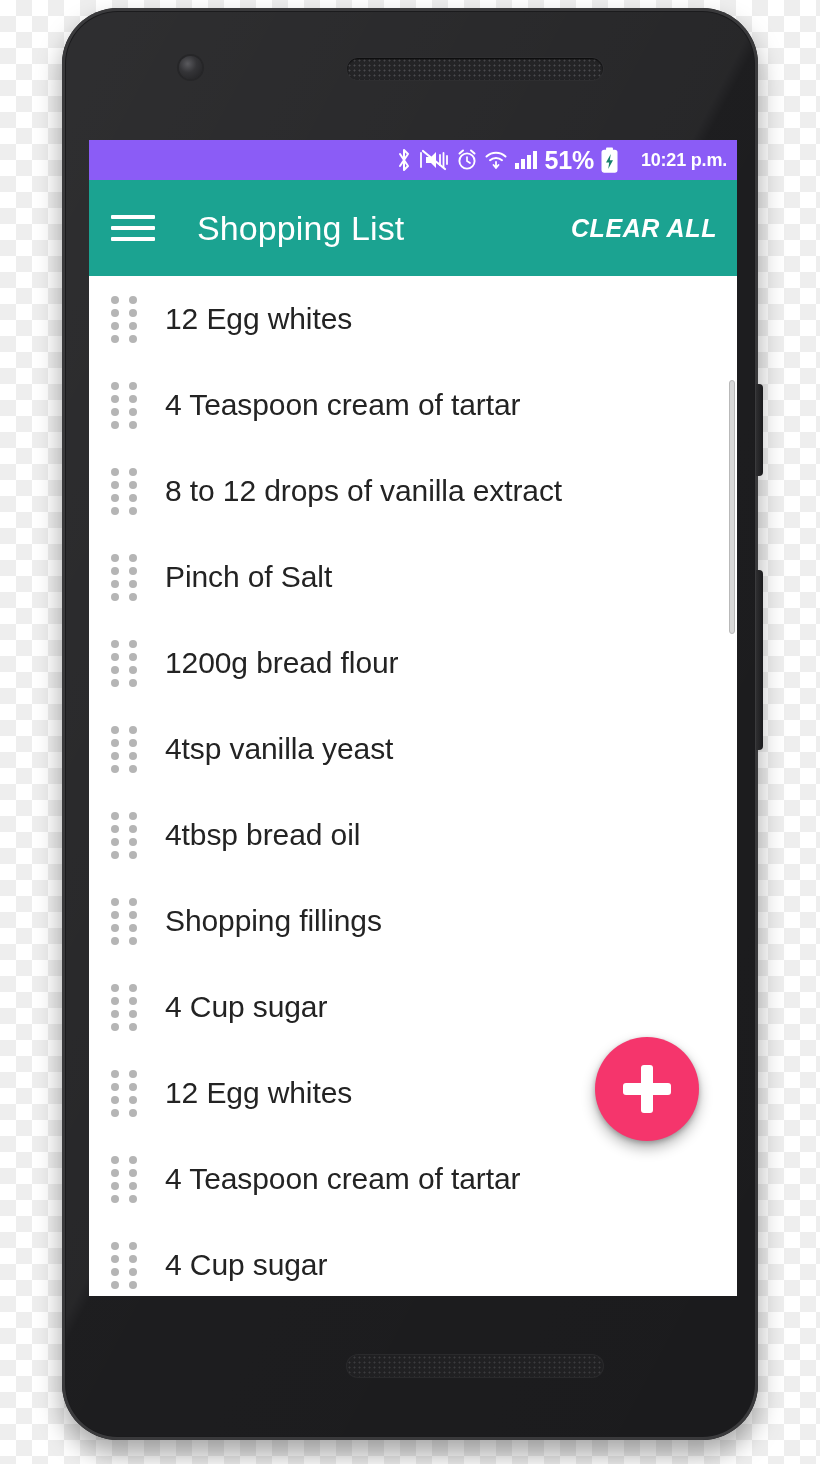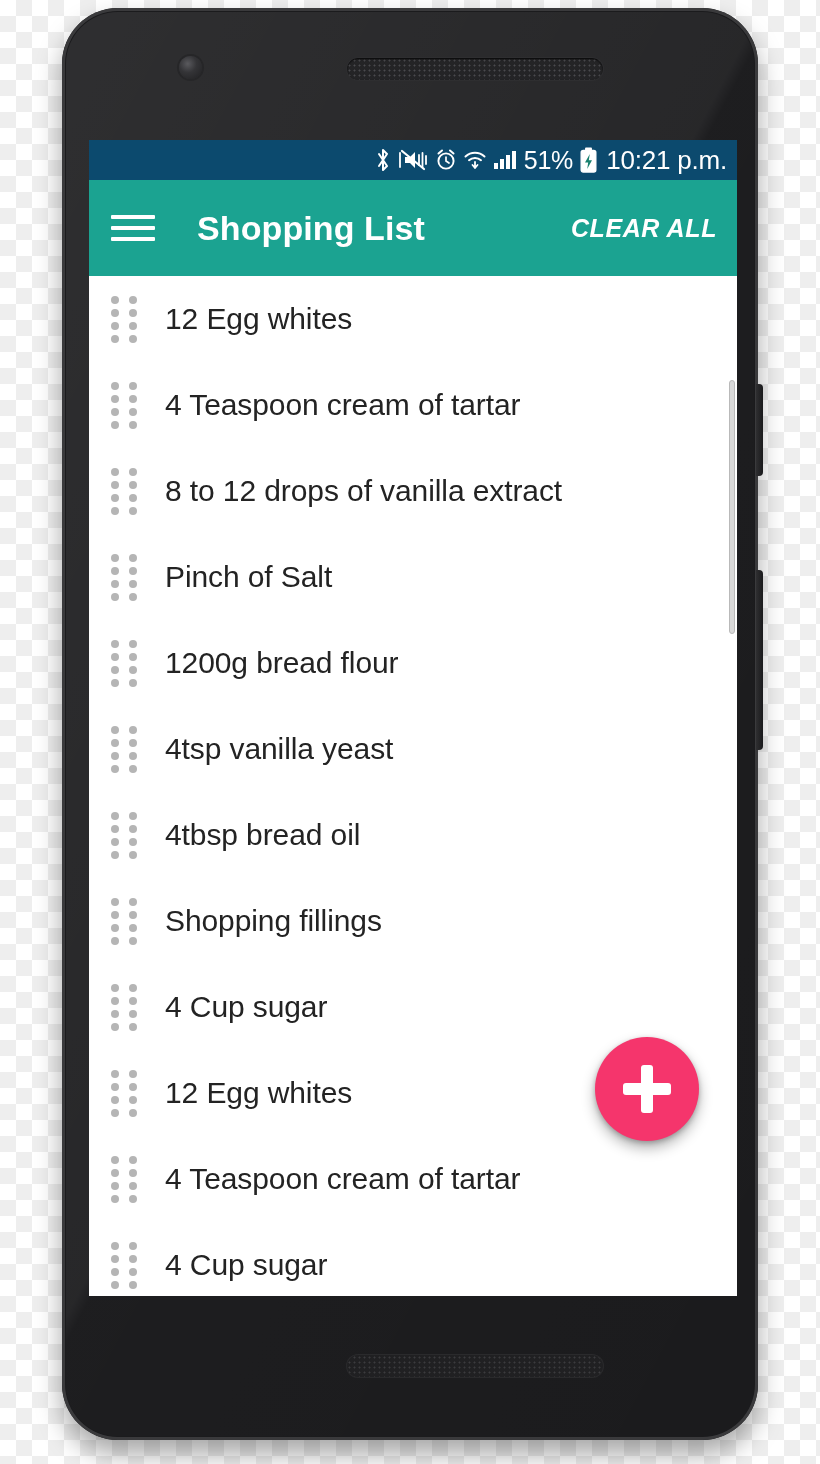--- a/index.html
+++ b/index.html
@@ -96,38 +96,39 @@
     top: 132px;
     width: 648px;
     height: 1156px;
     overflow: hidden;
     background: #ffffff;
   }
 
   
   #status-bar {
     height: 40px;
-    background: #0c4a6e;
+    background: #8b5cf6;
     display: flex;
     align-items: center;
     justify-content: flex-end;
     padding-right: 10px;
     gap: 7px;
     color: #ffffff;
+    font-weight: bold;
   }
   #status-bar svg { display: block; }
   .status-text {
     color: #ffffff;
     font-size: 25px;
     line-height: 1;
     letter-spacing: -0.2px;
     white-space: nowrap;
   }
   #battery-percent { font-size: 25px; }
-  #status-clock { font-size: 26px; margin-left: 2px; }
+  #status-clock { font-size: 18px; margin-left: 16px; }
 
   
   #app-bar {
     height: 96px;
     background: #1ba391;
     display: flex;
     align-items: center;
     padding: 0 16px 0 18px;
   }
   #menu-button {
@@ -140,21 +141,21 @@
   }
   #menu-button span {
     display: block;
     height: 4px;
     background: #ffffff;
     border-radius: 1px;
   }
   #app-title {
     color: #ffffff;
     font-size: 34px;
-    font-weight: bold;
+    font-weight: normal;
     margin-left: 38px;
     white-space: nowrap;
     letter-spacing: 0.1px;
     text-align: center;
   }
   #clear-all-button {
     margin-left: auto;
     color: #ffffff;
     font-size: 25px;
     font-weight: bold;

